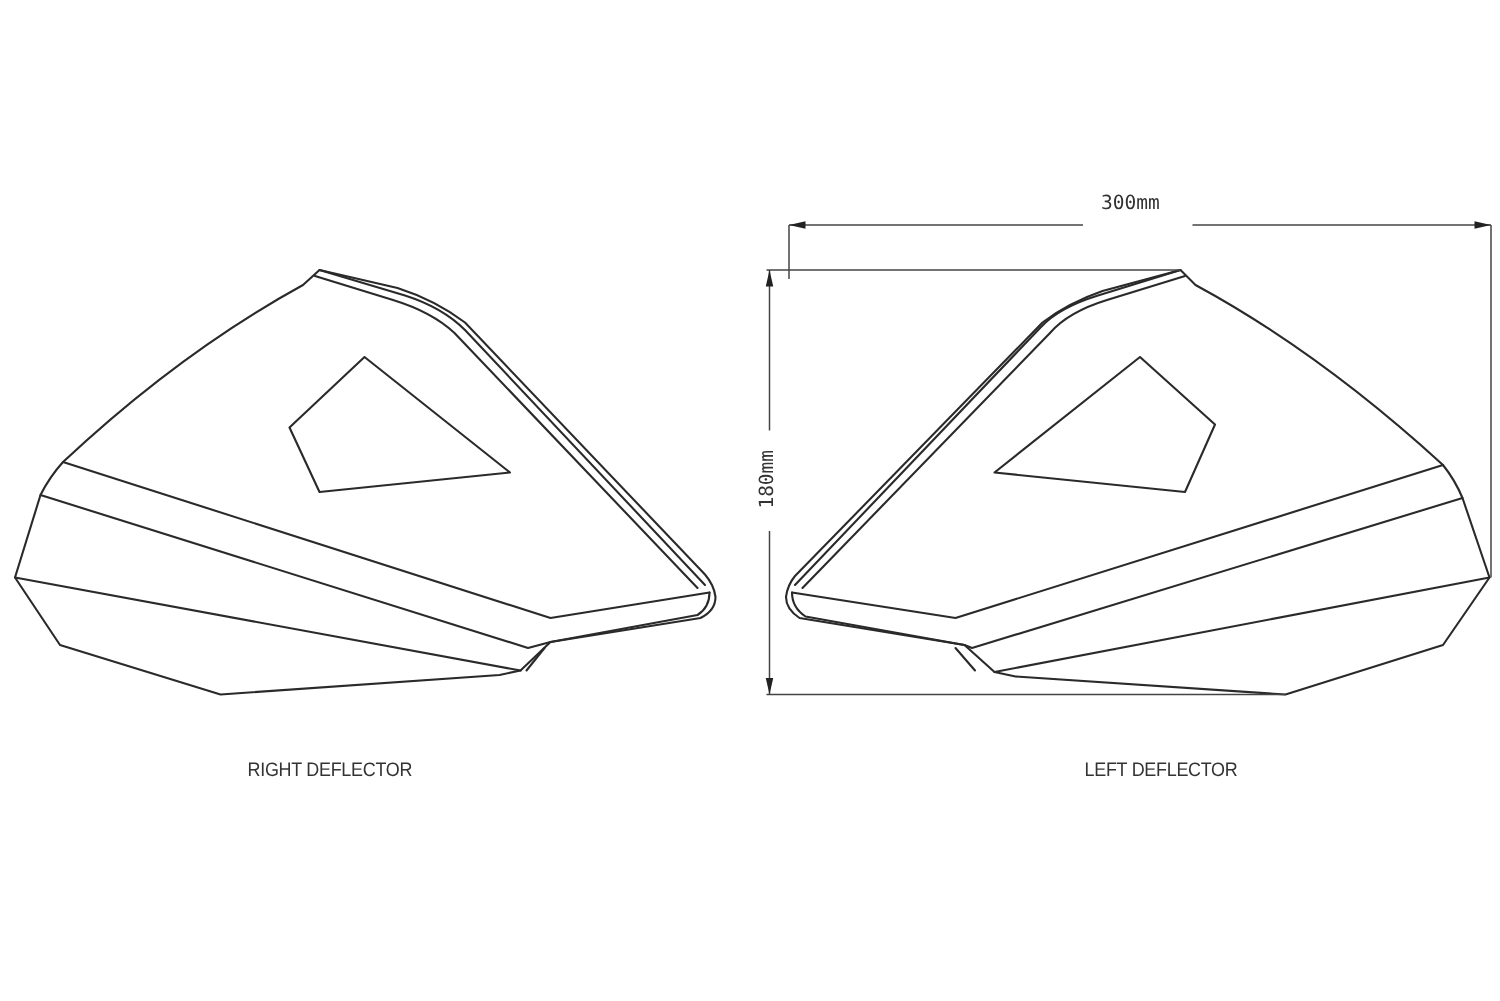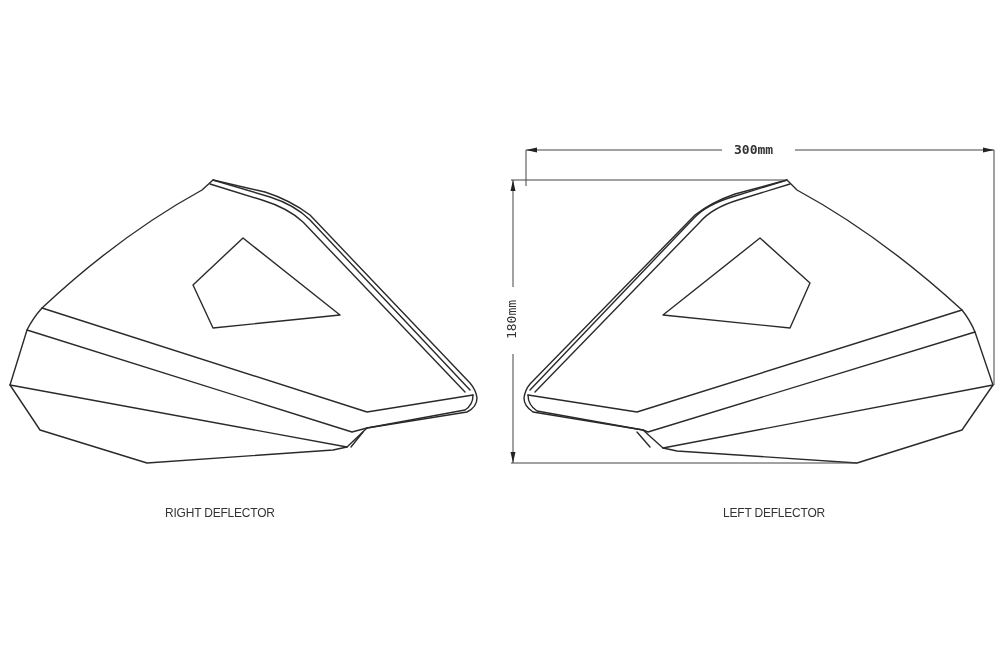--- a/index.html
+++ b/index.html
@@ -55,17 +55,17 @@
 
     <line class="dim" x1="511" y1="180" x2="787" y2="180"></line>
     <line class="dim" x1="511" y1="463" x2="857" y2="463"></line>
     <line class="dim" x1="513" y1="180" x2="513" y2="287"></line>
     <line class="dim" x1="513" y1="354" x2="513" y2="463"></line>
     <polygon points="513,180 510.5,191 515.5,191" fill="#222"></polygon>
     <polygon points="513,463 510.5,452 515.5,452" fill="#222"></polygon>
   </g>
 </svg>
 
-<div class="dimtxt" style="left:730px; top:142px;font-weight:bold;">300mm</div>
+<div class="dimtxt" style="left:730px; top:128px;">300mm</div>
 <div class="dimtxt" style="left:488px; top:312px; transform:rotate(-90deg); transform-origin:center;">180mm</div>
 
 <div class="label" style="left:165px; top:505px;">RIGHT DEFLECTOR</div>
 <div class="label" style="left:723px; top:505px;">LEFT DEFLECTOR</div>
 
 </body></html>

